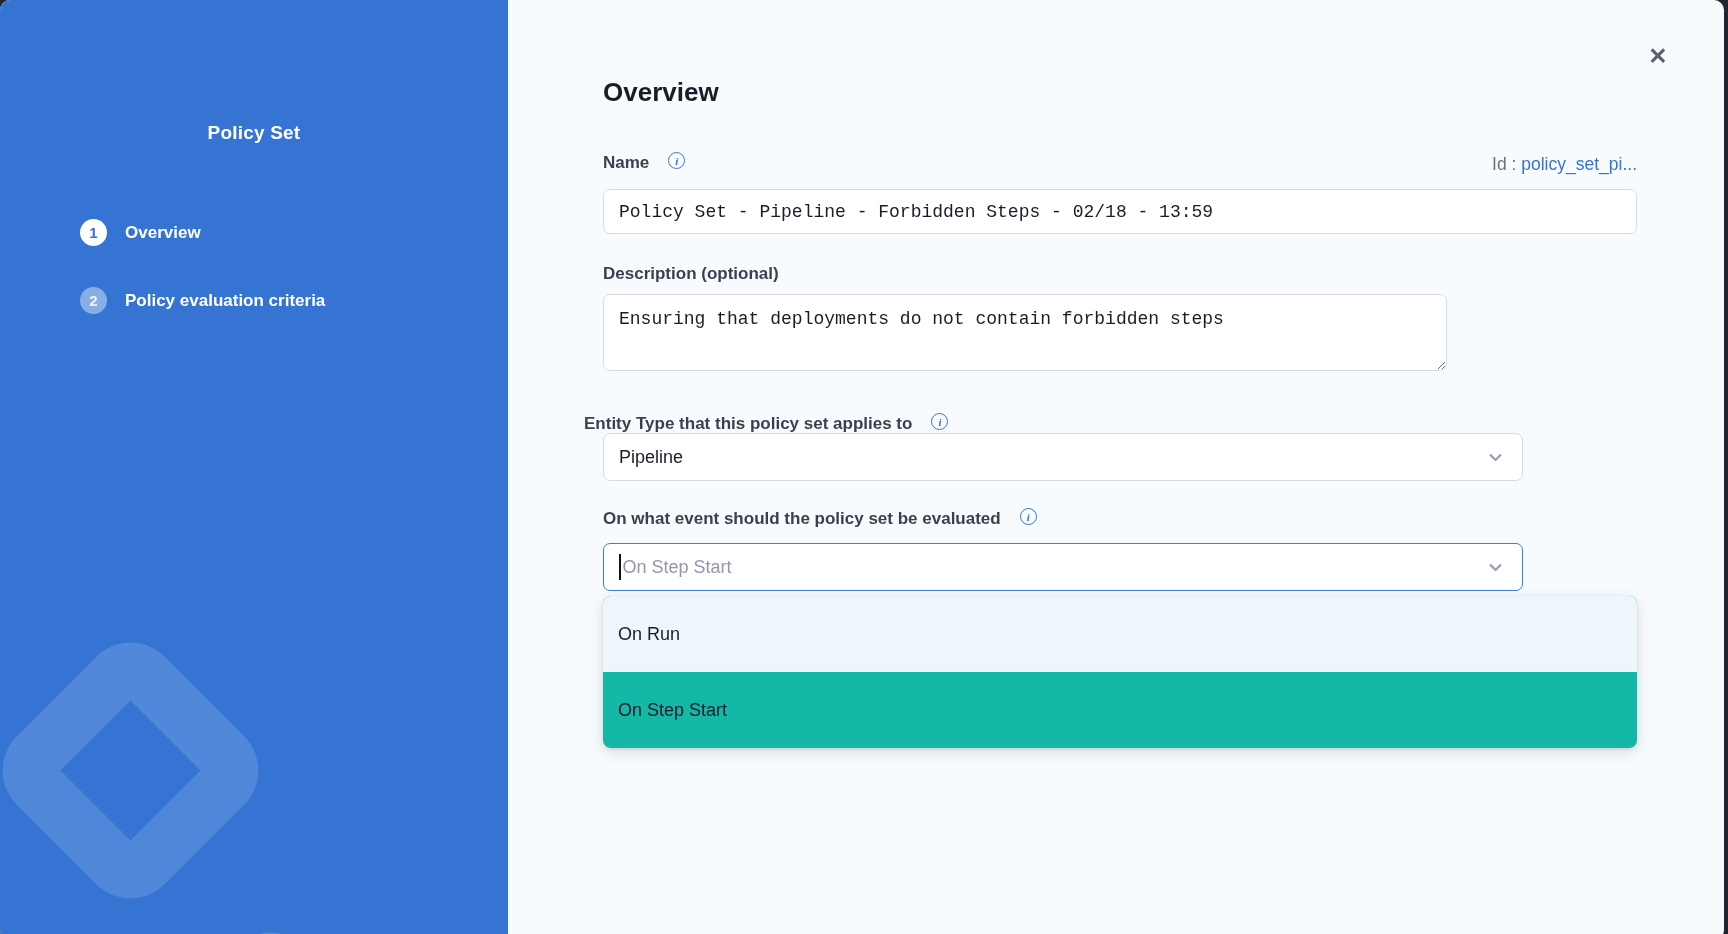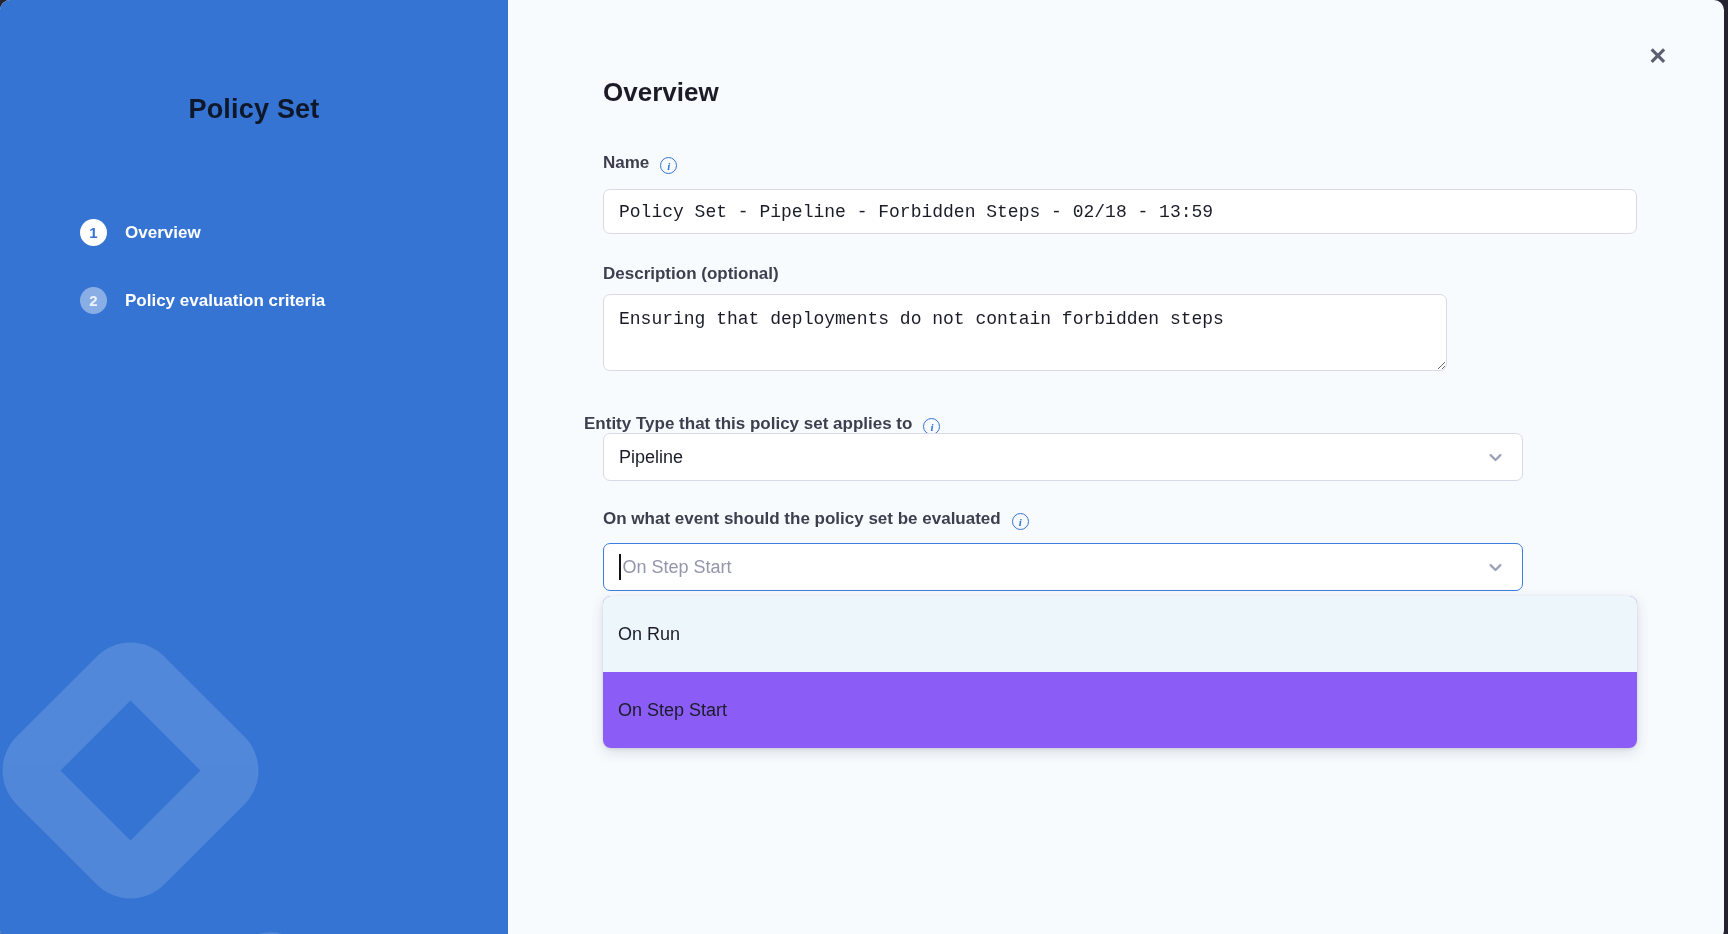--- a/index.html
+++ b/index.html
@@ -17,43 +17,43 @@
     --chevron:#9aa0b5;
   }
   *{box-sizing:border-box;margin:0;padding:0;}
   html,body{width:1728px;height:934px;overflow:hidden;}
   body{font-family:"Liberation Sans","DejaVu Sans",sans-serif;}
   .stage{position:relative;width:1728px;height:934px;background:var(--overlay);overflow:hidden;}
   .modal{position:absolute;left:0;top:0;width:1724px;height:940px;background:var(--main_bg);border-radius:10px;overflow:hidden;}
 
   
   .sidebar{position:absolute;left:0;top:0;width:508px;height:100%;background:var(--sidebar_bg);overflow:hidden;}
-  .sidebar-title{position:absolute;left:0;top:94px;width:508px;text-align:center;color:#0f172a;
-    font-size:27px;font-weight:700;letter-spacing:.2px;}
+  .sidebar-title{position:absolute;left:0;top:122px;width:508px;text-align:center;color:#ffffff;
+    font-size:19px;font-weight:700;letter-spacing:.2px;}
   .steps{position:absolute;left:80px;top:219px;display:flex;flex-direction:column;gap:41px;}
   .step{display:flex;align-items:center;gap:18px;cursor:pointer;}
   .step-num{width:27px;height:27px;border-radius:50%;display:flex;align-items:center;justify-content:center;
     font-size:15px;font-weight:700;flex:0 0 27px;}
   .step-num.active{background:#fff;color:var(--sidebar_bg);}
   .step-num.inactive{background:rgba(255,255,255,.42);color:rgba(255,255,255,.85);}
   .step-label{color:#fff;font-size:17px;font-weight:600;}
 
   .watermark{position:absolute;left:0;top:0;width:100%;height:100%;opacity:.14;pointer-events:none;}
   .ring{position:absolute;width:209px;height:209px;border:55px solid #fff;border-radius:48px;transform:rotate(45deg);}
   .ring-a{left:26px;top:666px;}
   .ring-b{left:166px;top:956px;}
 
   
   .close-btn{position:absolute;left:1643px;top:41px;width:30px;height:30px;border:none;background:transparent;
     display:flex;align-items:center;justify-content:center;cursor:pointer;}
   .close-glyph{font-size:23px;font-weight:600;color:#5d5f70;line-height:1;}
 
   .page-title{position:absolute;left:603px;top:77px;font-size:26px;font-weight:600;color:var(--text);}
 
-  .label-row{position:absolute;display:flex;align-items:flex-end;gap:11px;height:22px;}
+  .label-row{position:absolute;display:flex;align-items:flex-start;gap:19px;height:22px;}
   .lbl{font-size:17px;font-weight:600;color:var(--label);line-height:22px;}
   .info-icon{width:17px;height:17px;border:1.5px solid var(--accent);border-radius:50%;
     display:flex;align-items:center;justify-content:center;color:var(--accent);
     font-size:11px;font-style:italic;font-family:"Liberation Serif",serif;font-weight:700;cursor:pointer;}
 
   .row-name-label{left:603px;top:152px;}
   .id-row{position:absolute;left:1100px;top:153px;width:537px;text-align:right;font-size:17.5px;line-height:22px;}
   .id-prefix{color:var(--muted);}
   .id-link{color:var(--accent);text-decoration:none;cursor:pointer;}
 
@@ -72,21 +72,21 @@
   .select-value{font-size:18px;color:var(--text);flex:1;}
   .chevron{margin-left:auto;flex:0 0 auto;}
 
   .row-event-label{left:603px;top:508px;}
   .event-select{top:543px;border:1.5px solid var(--focus_border);}
   .event-input{border:none;outline:none;background:transparent;font-size:18px;flex:1;height:100%;
     color:var(--text);font-family:"Liberation Sans","DejaVu Sans",sans-serif;padding:0;}
   .event-input::placeholder{color:var(--placeholder);}
   .caret{width:1.5px;height:26px;background:#101118;margin-right:2px;}
 
-  .menu{position:absolute;left:603px;top:596px;width:1034px;height:152px;background:#8b5cf6;border-radius:8px;
+  .menu{position:absolute;left:603px;top:596px;width:1034px;height:152px;background:#14b8a6;border-radius:8px;
     box-shadow:0 4px 14px rgba(20,30,60,.14),0 1px 3px rgba(20,30,60,.10);display:flex;flex-direction:column;overflow:hidden;}
   .option{flex:1;display:flex;align-items:center;padding:0 15px;font-size:18px;color:var(--text);cursor:pointer;}
   .option.highlighted{background:var(--highlight);}
 </style>
 </head>
 <body>
 
 <div class="stage">
   <div class="modal">
 
@@ -110,20 +110,23 @@
 
     <button class="close-btn">
       <span class="close-glyph">✕</span>
     </button>
 
     <h1 class="page-title">Overview</h1>
 
     <div class="label-row row-name-label">
       <span class="lbl">Name</span>
       <span class="info-icon">i</span>
+    </div>
+    <div class="id-row">
+      <span class="id-prefix">Id : </span><a class="id-link">policy_set_pi...</a>
     </div>
     <input class="field name-input" type="text" value="Policy Set - Pipeline - Forbidden Steps - 02/18 - 13:59" style="">
 
     <div class="label-row row-desc-label">
       <span class="lbl">Description (optional)</span>
     </div>
     <textarea class="field desc-area" style="">Ensuring that deployments do not contain forbidden steps</textarea>
 
     <div class="label-row row-entity-label">
       <span class="lbl">Entity Type that this policy set applies to</span>

